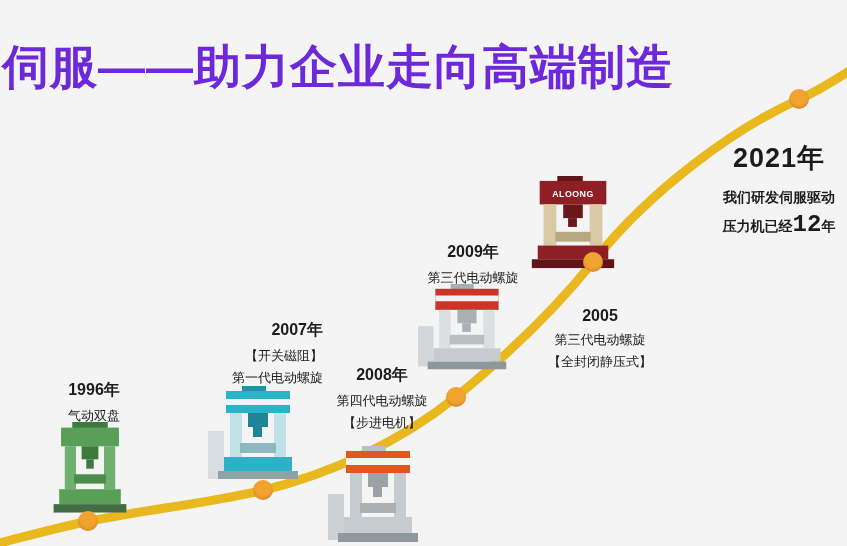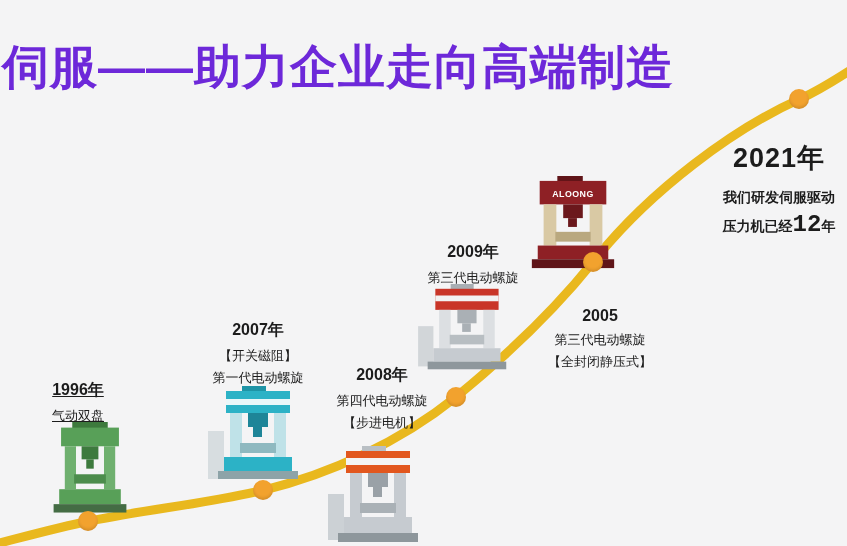--- a/index.html
+++ b/index.html
@@ -114,26 +114,26 @@
     <rect x="14" y="71" width="72" height="14" fill="#8e2025"></rect>
     <rect x="8" y="85" width="84" height="9" fill="#5f1418"></rect>
   </svg>
 
   <div class="dot" style="left:78px;  top:511px;"></div>
   <div class="dot" style="left:253px; top:480px;"></div>
   <div class="dot" style="left:446px; top:387px;"></div>
   <div class="dot" style="left:583px; top:252px;"></div>
   <div class="dot" style="left:789px; top:89px;"></div>
 
-  <div class="milestone" style="left:28px; top:380px; width:100px;text-decoration:underline;">
+  <div class="milestone" style="left:44px; top:380px; width:100px;">
     <div class="year">1996年</div>
     <div class="desc">气动双盘</div>
   </div>
 
-  <div class="milestone" style="left:193px; top:320px; width:130px;">
+  <div class="milestone" style="left:193px; top:320px; width:130px;text-align:right;">
     <div class="year">2007年</div>
     <div class="desc">【开关磁阻】</div>
     <div class="desc">第一代电动螺旋</div>
   </div>
 
   <div class="milestone" style="left:317px; top:365px; width:130px;">
     <div class="year">2008年</div>
     <div class="desc">第四代电动螺旋</div>
     <div class="desc">【步进电机】</div>
   </div>

